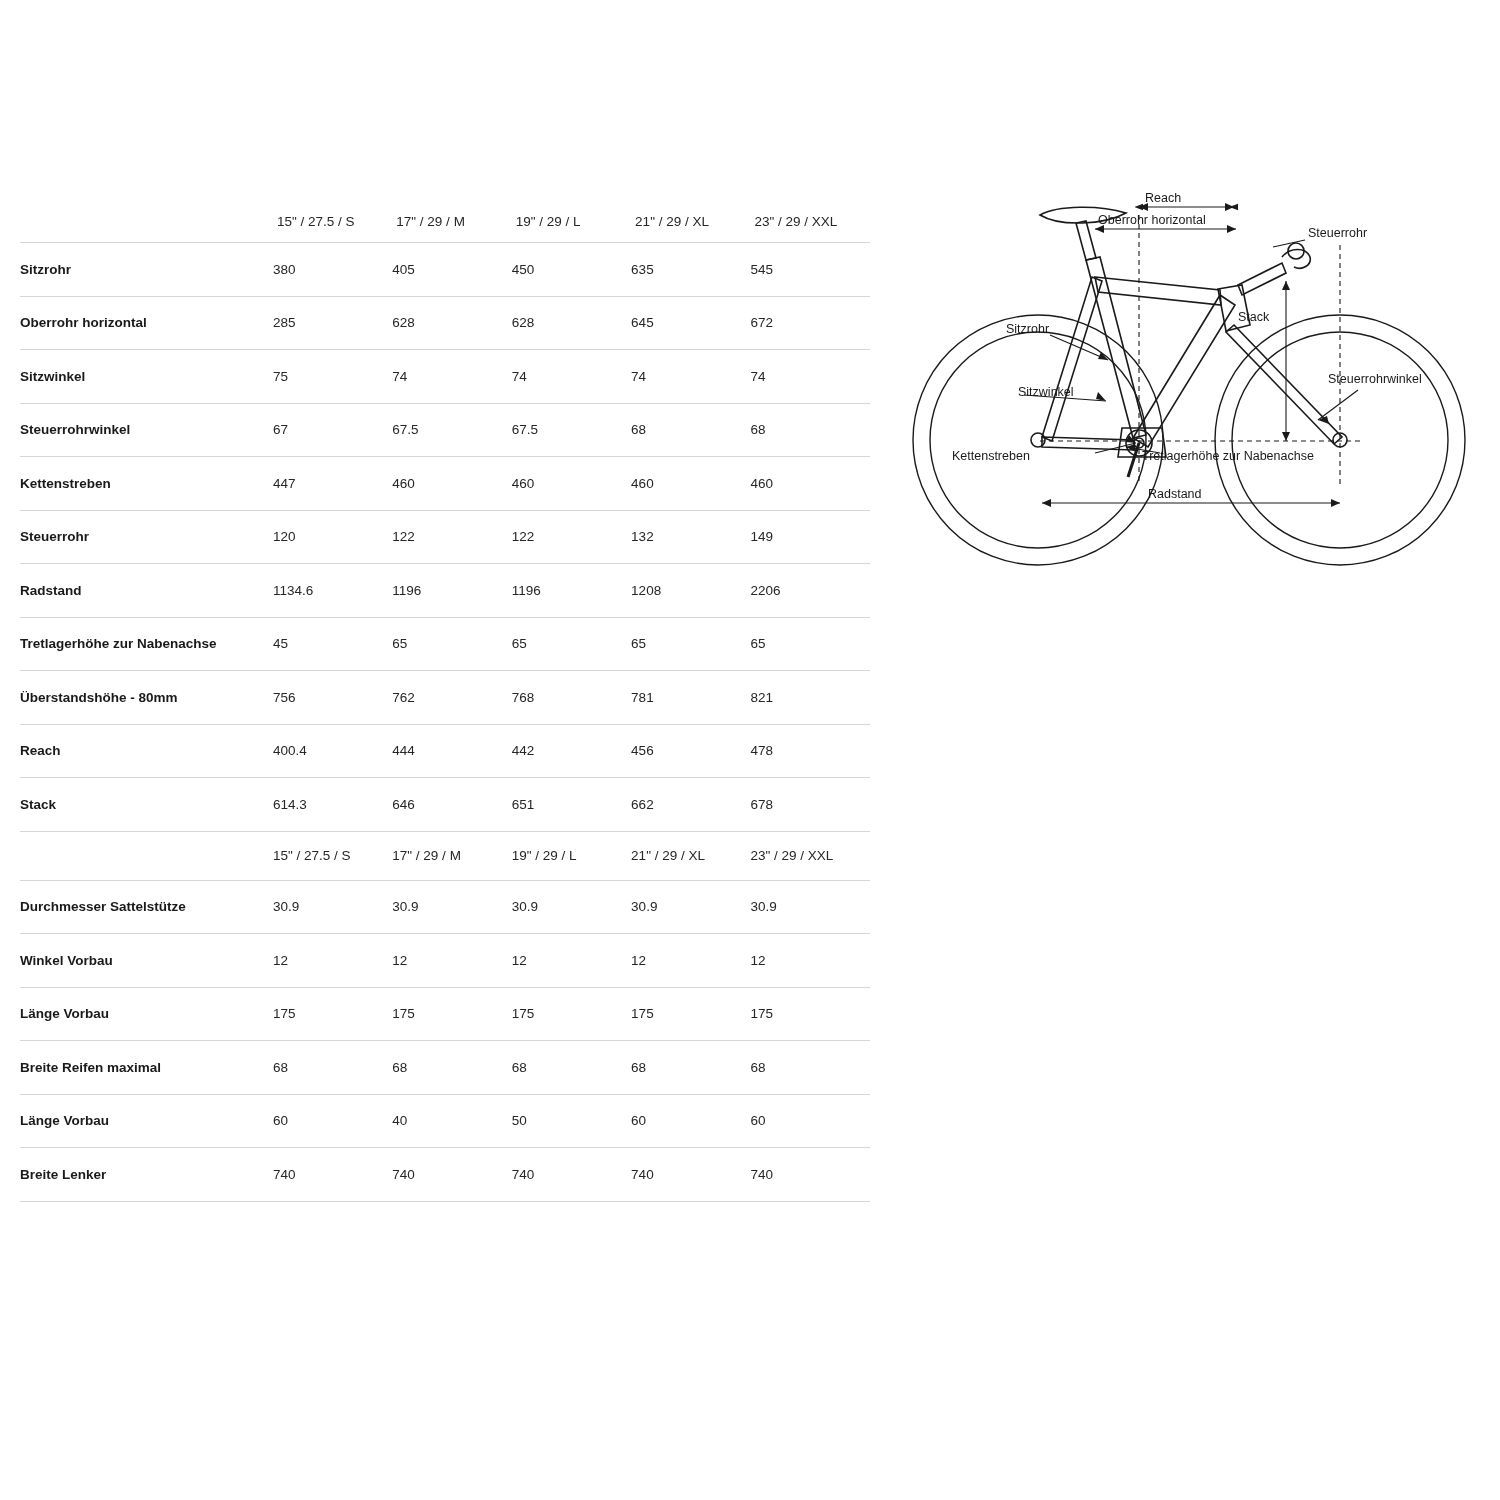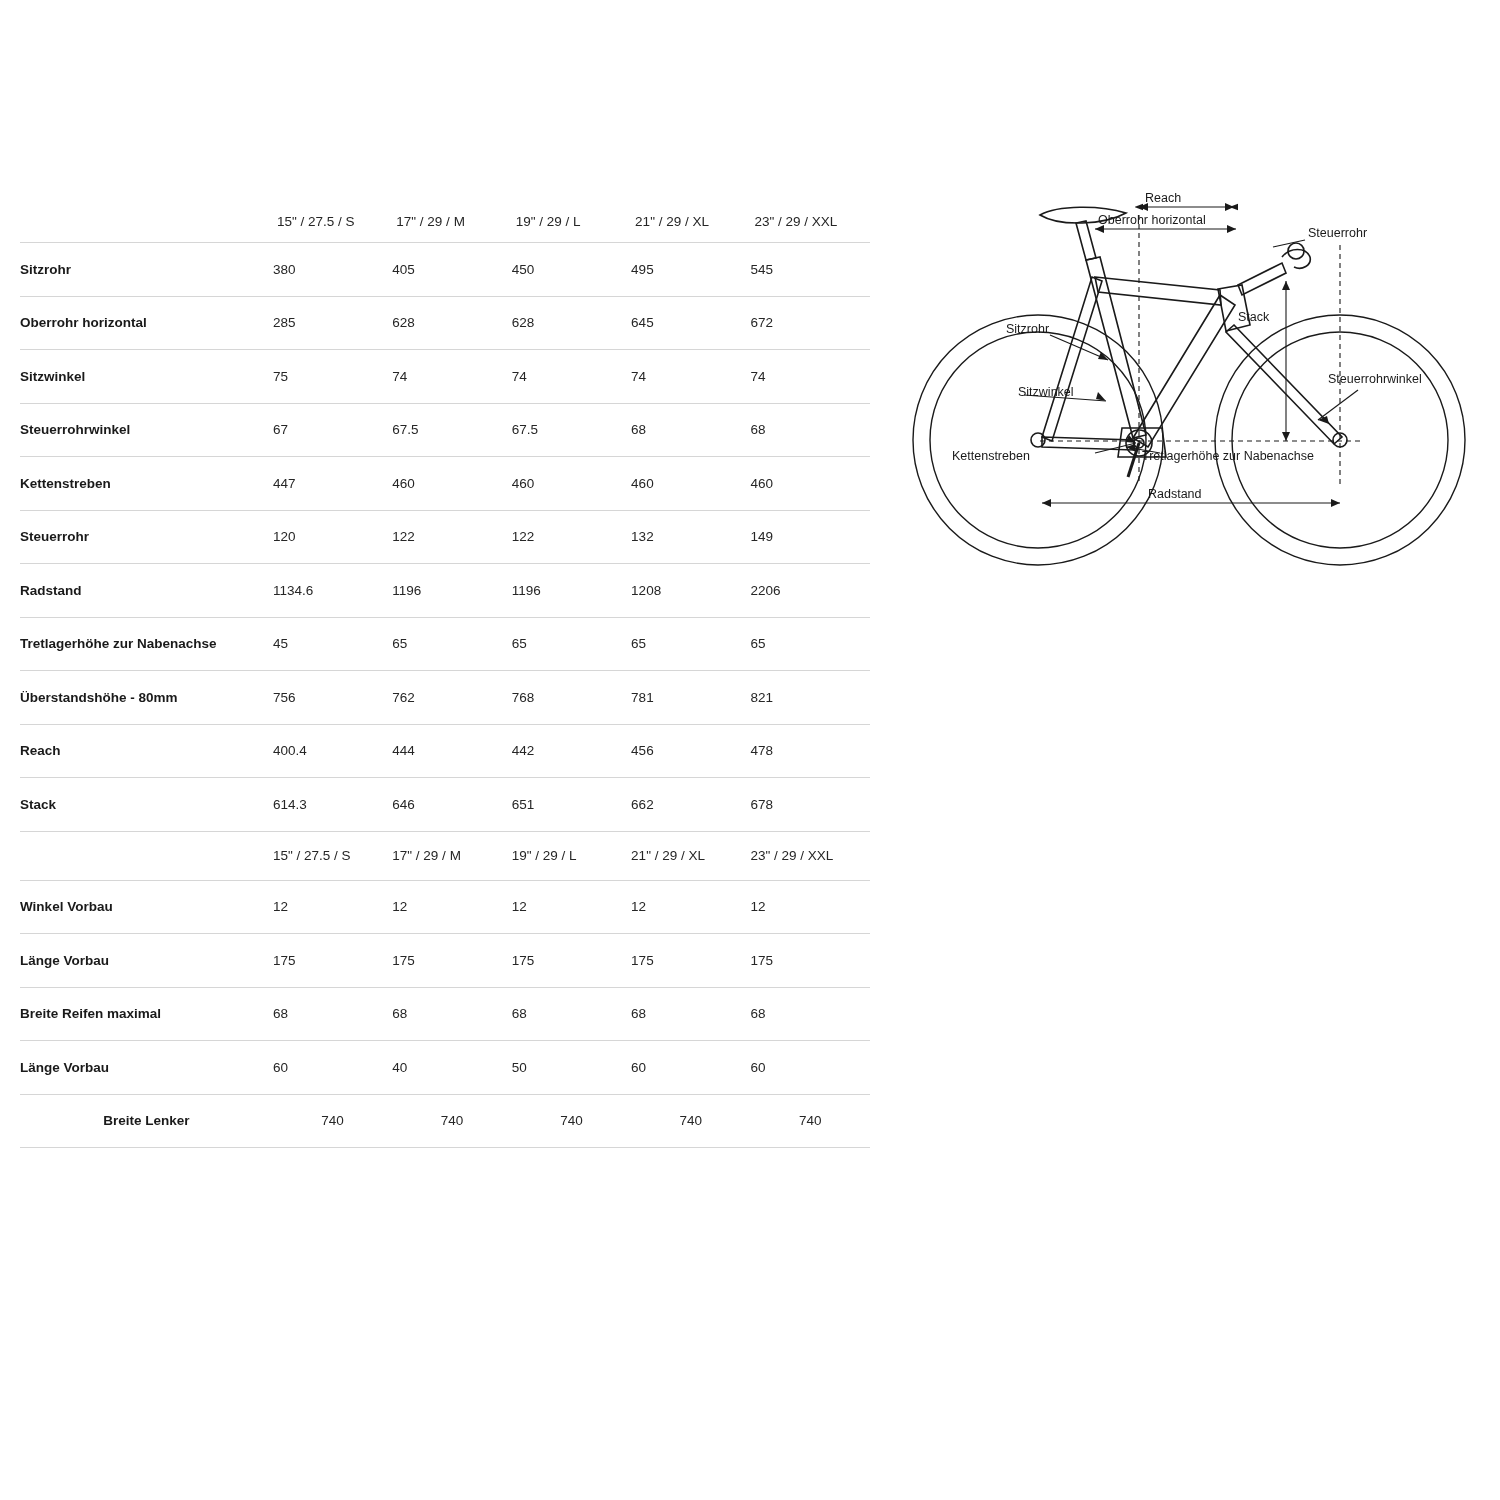--- a/index.html
+++ b/index.html
@@ -52,21 +52,20 @@
     font-size: 13.5px;
     color: #262626;
   }
   .data-row td.label {
     font-weight: bold;
     font-size: 13.5px;
     color: #1a1a1a;
   }
   .data-row.last td {
     border-bottom: 1px solid #d6d6d6;
-    text-align: center;
   }
   col.c-label { width: 252px; }
   col.c-val   { width: 119px; }
   td.label { padding-left: 10px; }
   td.val   { padding-left: 4px; }
   .hdr-row td.label { padding-left: 10px; }
   .hdr-row td.val { padding-left: 4px; }
 
   
   .sub-hdr td {
@@ -117,21 +116,21 @@
           <td class="val">19" / 29 / L</td>
           <td class="val">21" / 29 / XL</td>
           <td class="val">23" / 29 / XXL</td>
         </tr>
 
         <tr class="data-row">
           <td class="label">Sitzrohr</td>
           <td class="val">380</td>
           <td class="val">405</td>
           <td class="val">450</td>
-          <td class="val">495</td>
+          <td class="val">635</td>
           <td class="val">545</td>
         </tr>
         <tr class="data-row">
           <td class="label">Oberrohr horizontal</td>
           <td class="val">285</td>
           <td class="val">628</td>
           <td class="val">628</td>
           <td class="val">645</td>
           <td class="val">672</td>
         </tr>
@@ -210,20 +209,28 @@
 
         <tr class="sub-hdr">
           <td class="label"></td>
           <td class="val">15" / 27.5 / S</td>
           <td class="val">17" / 29 / M</td>
           <td class="val">19" / 29 / L</td>
           <td class="val">21" / 29 / XL</td>
           <td class="val">23" / 29 / XXL</td>
         </tr>
 
+        <tr class="data-row">
+          <td class="label">Durchmesser Sattelstütze</td>
+          <td class="val">30.9</td>
+          <td class="val">30.9</td>
+          <td class="val">30.9</td>
+          <td class="val">30.9</td>
+          <td class="val">30.9</td>
+        </tr>
         <tr class="data-row">
           <td class="label">Winkel Vorbau</td>
           <td class="val">12</td>
           <td class="val">12</td>
           <td class="val">12</td>
           <td class="val">12</td>
           <td class="val">12</td>
         </tr>
         <tr class="data-row">
           <td class="label">Länge Vorbau</td>

